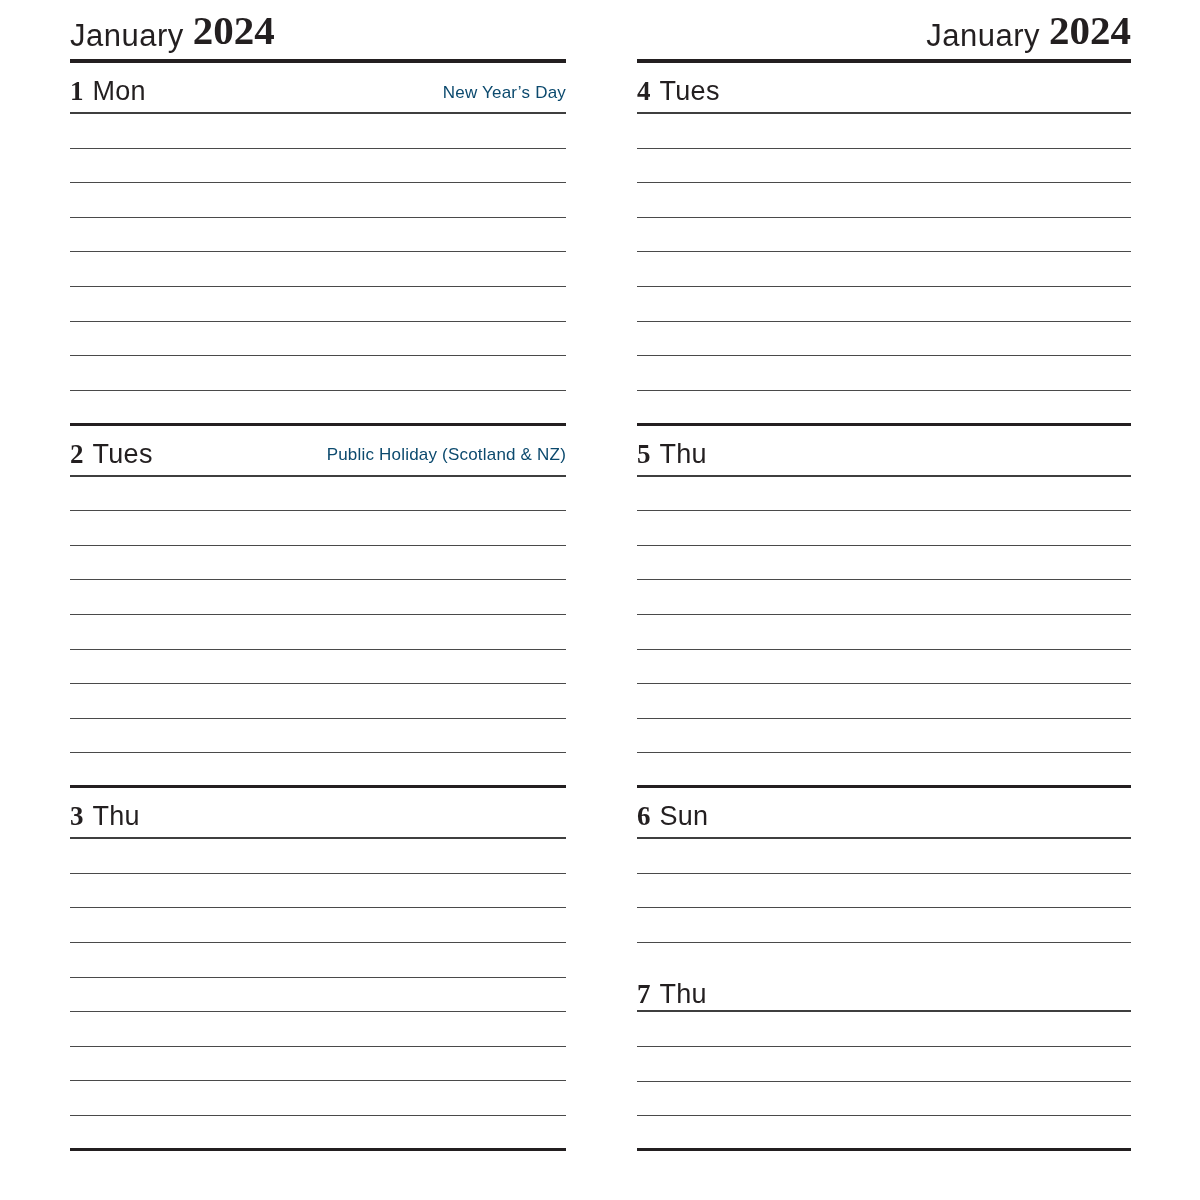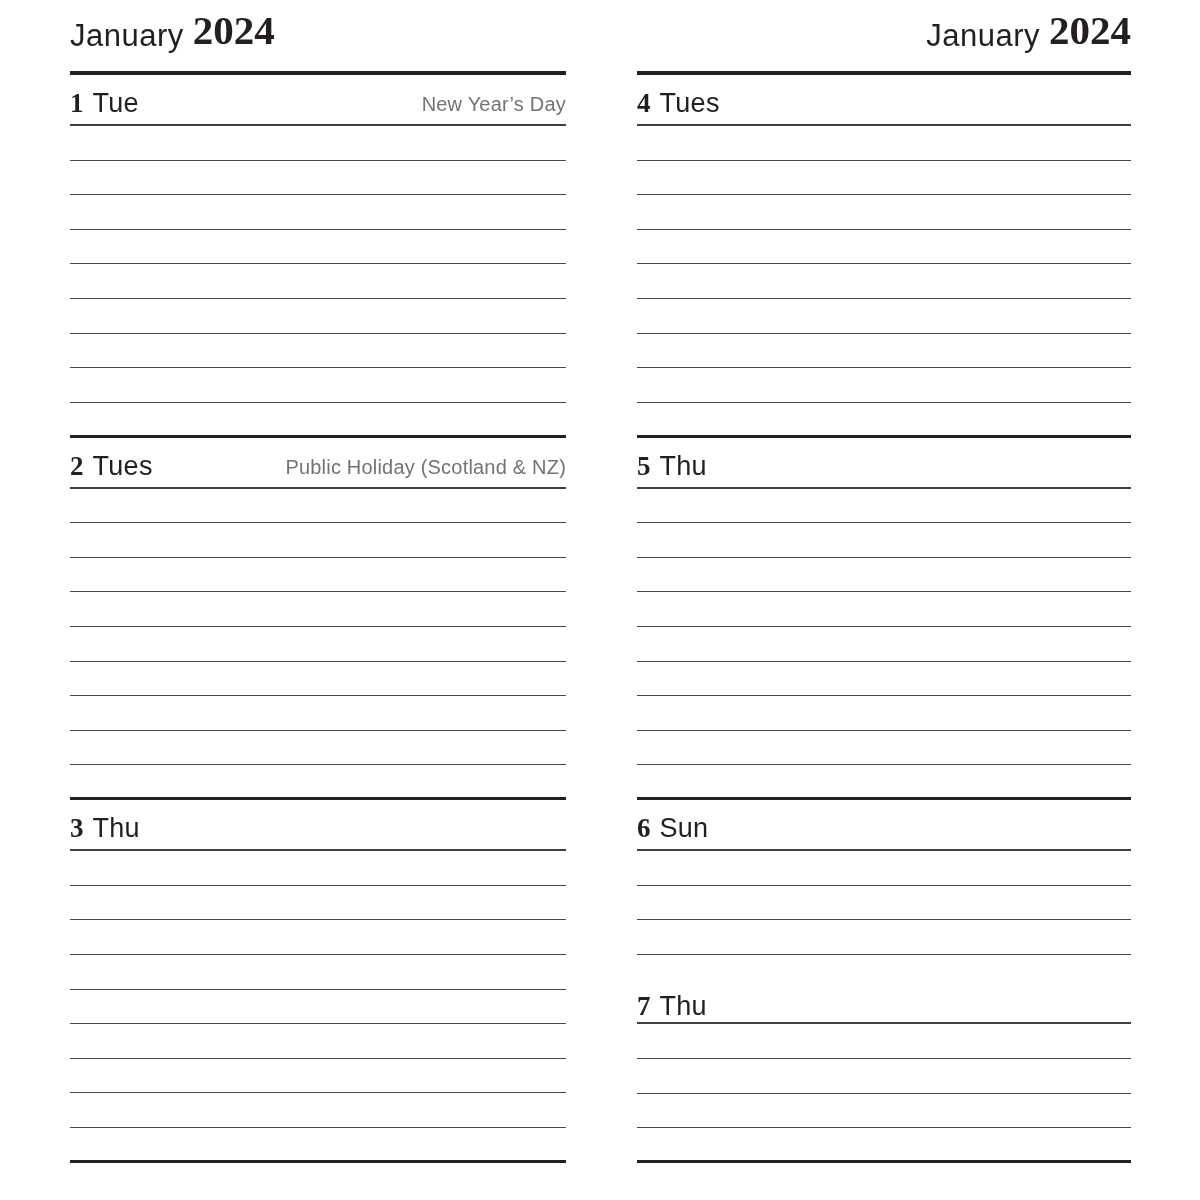--- a/index.html
+++ b/index.html
@@ -20,21 +20,21 @@
   }
   .column {
     position: absolute;
     top: 0;
   }
   .column.left  { left: 70px;  width: 496px; }
   .column.right { left: 637px; width: 494px; }
 
   .page-title {
     height: 51px;
-    padding-bottom: 20px;
+    padding-bottom: 8px;
     border-bottom: 4px solid #231f20;
     display: flex;
     align-items: flex-end;
   }
   .column.right .page-title { justify-content: flex-end; }
   .page-title .month {
     font-size: 31px;
     font-weight: 400;
     letter-spacing: 0.5px;
     line-height: 1;
@@ -67,22 +67,22 @@
   }
   .day-header .name {
     font-size: 27px;
     font-weight: 400;
     line-height: 1;
     margin-left: 9px;
     letter-spacing: 0.3px;
   }
   .day-header .note {
     margin-left: auto;
-    font-size: 20px;
-    color: #737373;
+    font-size: 17px;
+    color: #0c4a6e;
     letter-spacing: 0.2px;
     padding-top: 2px;
   }
 
   .divider { height: 31.9px; border-bottom: 3.5px solid #231f20; }
   .spacer  { height: 35.4px; }
   .rule    { height: 33.6px; border-bottom: 1.8px solid #4a4a4a; }
   .rule.thick { height: 31.9px; border-bottom: 3.5px solid #231f20; }
 </style>
 </head>
@@ -93,21 +93,21 @@
   <section class="column left">
     <header class="page-title">
       <span class="month">January</span>
       <span class="year">2024</span>
     </header>
     <div class="days">
   <div class="day">
 
     <div class="day-header">
       <span class="num">1</span>
-      <span class="name">Tue</span>
+      <span class="name">Mon</span>
       <span class="note">New Year’s Day</span>
     </div>
     <div class="rules">
             <div class="rule"></div>
             <div class="rule"></div>
             <div class="rule"></div>
             <div class="rule"></div>
             <div class="rule"></div>
             <div class="rule"></div>
             <div class="rule"></div>

